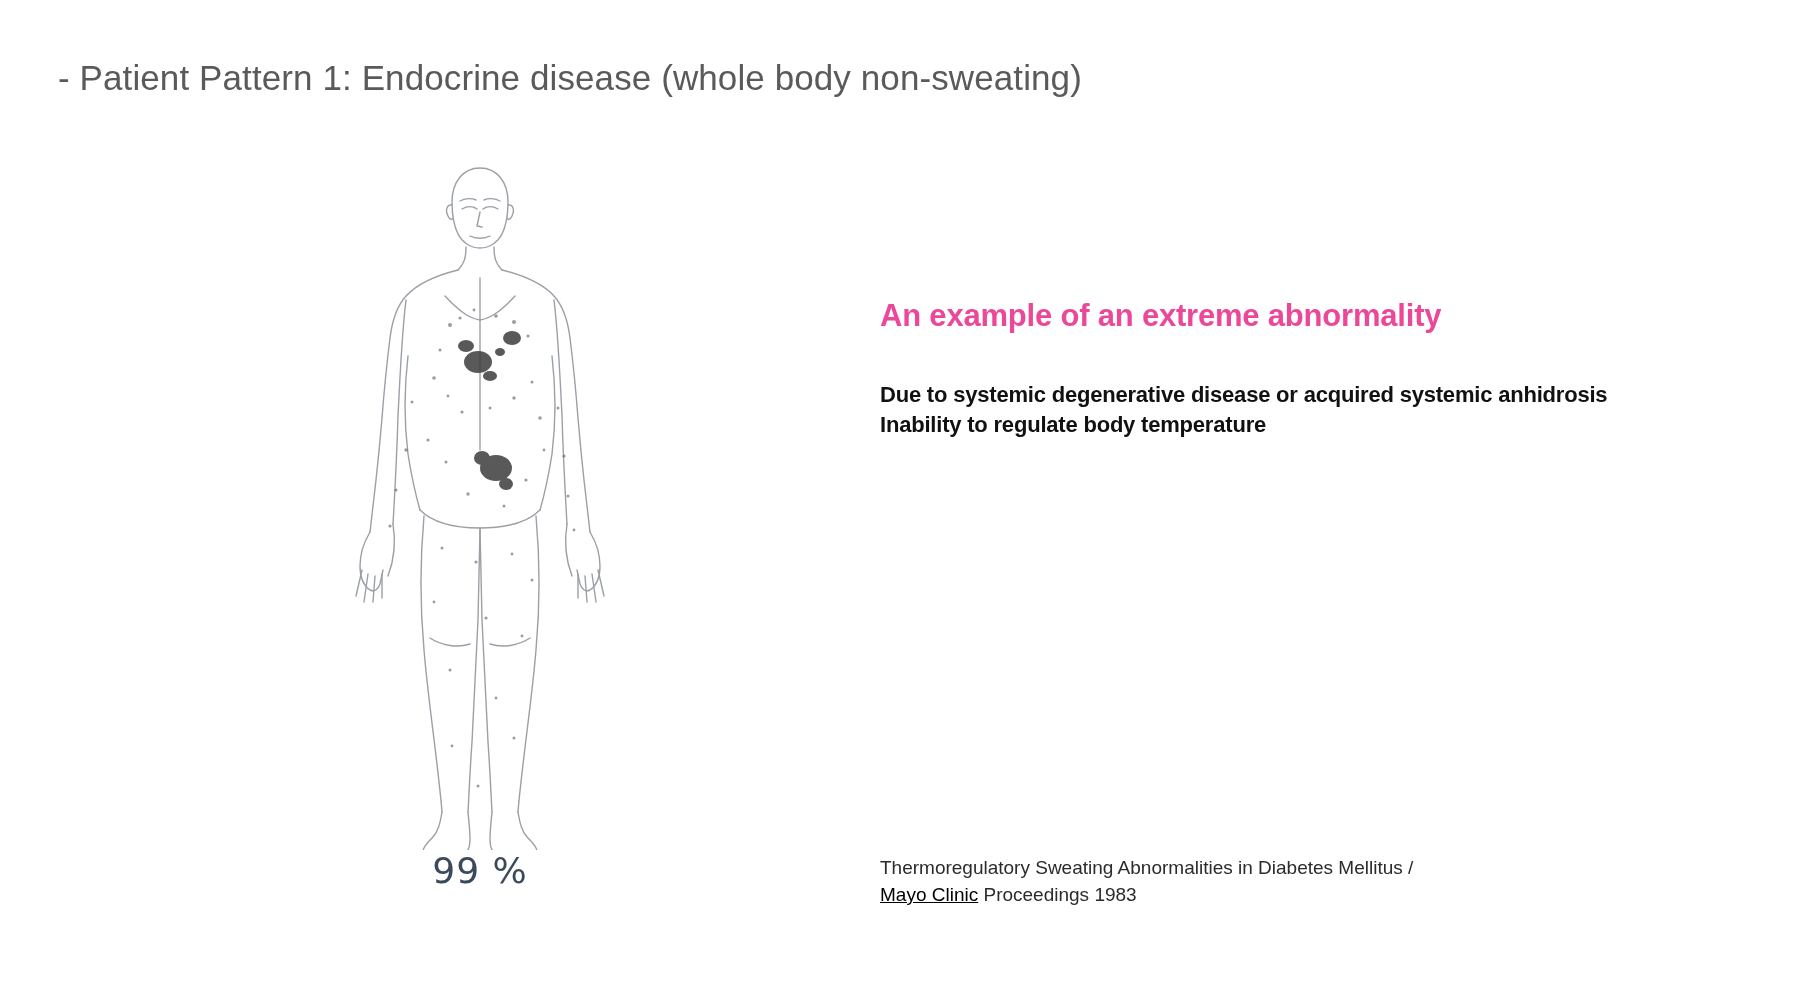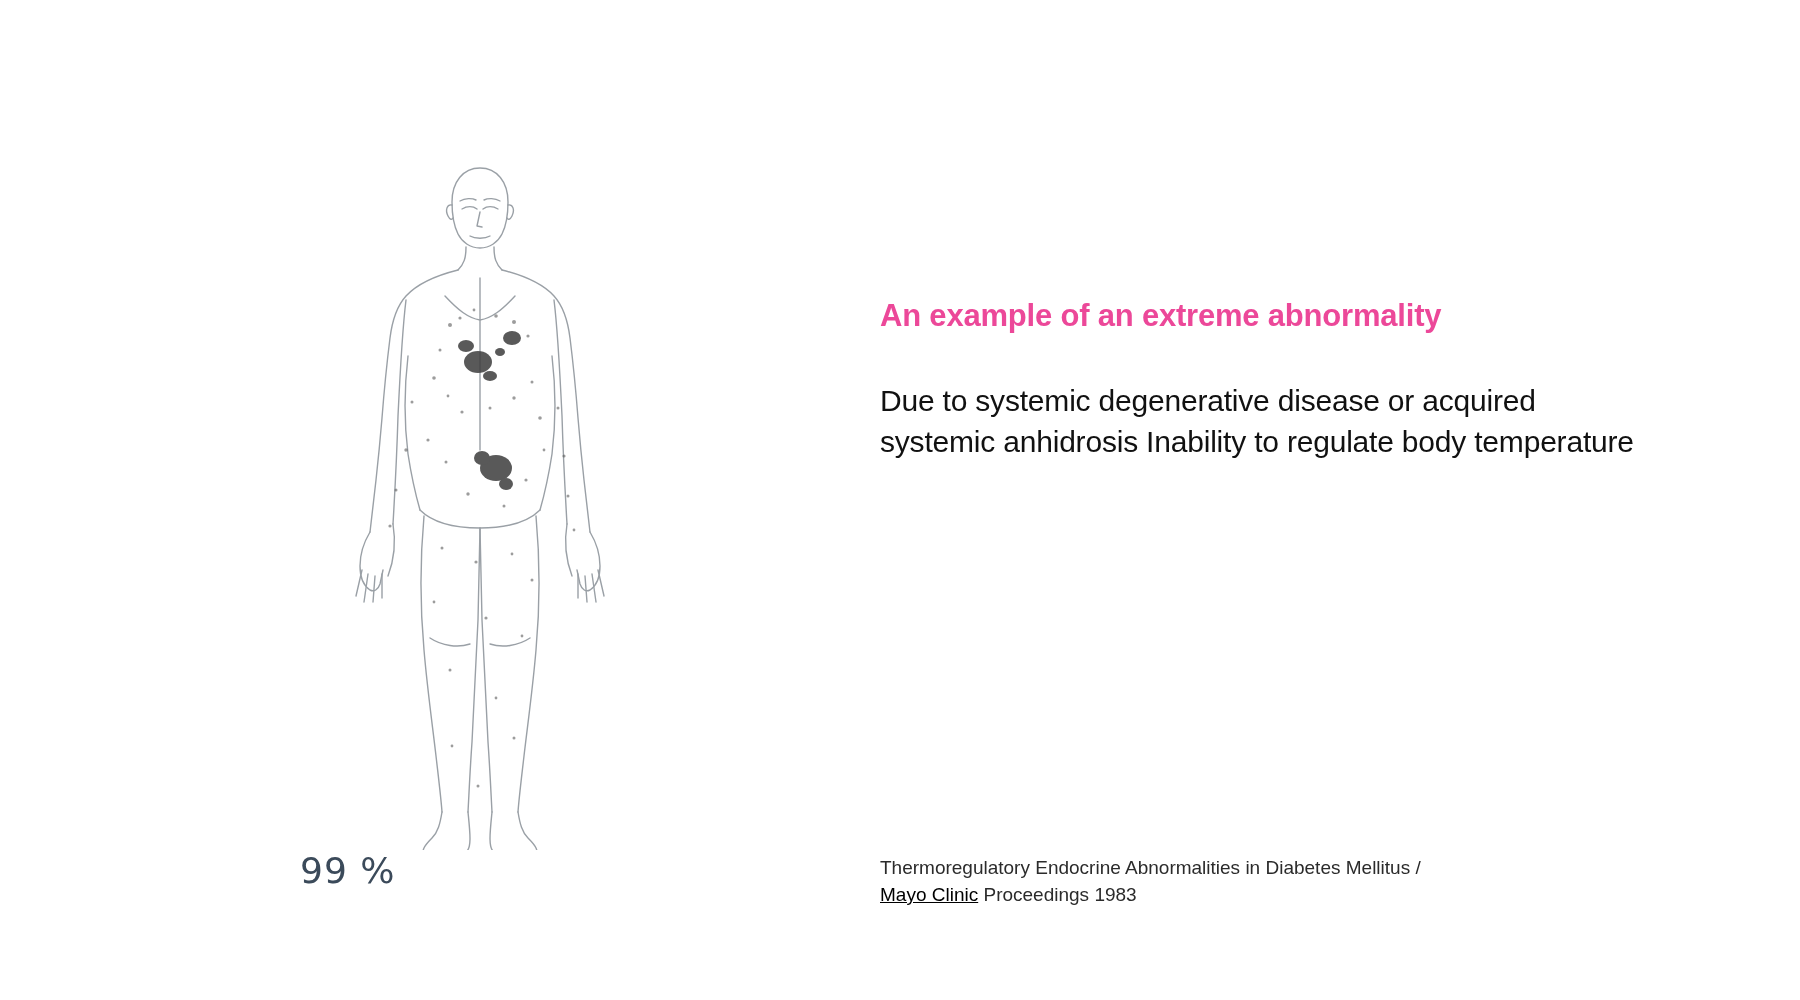--- a/index.html
+++ b/index.html
@@ -46,21 +46,21 @@
     left: 0;
     top: 0;
     width: 360px;
     height: 700px;
   }
   .figure-caption {
     position: absolute;
     left: 0;
     top: 700px;
     width: 360px;
-    text-align: left;
+    text-align: center;
     font-size: 36px;
     color: #3b4a5a;
     font-family: "DejaVu Sans", sans-serif;
     letter-spacing: 1px;
   }
 
   
   .text-col {
     position: absolute;
     left: 880px;
@@ -69,22 +69,22 @@
   }
   .headline {
     font-size: 31px;
     font-weight: bold;
     color: #ec4899;
     line-height: 1.38;
     letter-spacing: -0.2px;
   }
   .body-para {
     margin-top: 42px;
-    font-size: 30px;
-    font-weight: normal;
+    font-size: 22px;
+    font-weight: bold;
     color: #111111;
     line-height: 1.38;
     letter-spacing: -0.2px;
     max-width: 760px;
   }
 
   
   .citation {
     position: absolute;
     left: 880px;
@@ -97,20 +97,21 @@
   .citation .accent {
     color: #000000;
     text-decoration: underline;
   }
 </style>
 </head>
 <body>
 
 <div class="slide">
 
+  <div class="slide-title">- Patient Pattern 1: Endocrine disease (whole body non-sweating)</div>
 
   <div class="figure-block">
 
     <div class="figure-canvas">
       <svg viewBox="0 0 360 700" width="360" height="700" xmlns="http://www.w3.org/2000/svg" aria-hidden="true">
         <g fill="none" stroke="#9aa0a6" stroke-width="1.4" stroke-linejoin="round" stroke-linecap="round">
 
           <path d="M180 18 C163 18 152 32 152 52 C152 66 154 76 158 84 C162 92 170 98 180 98 C190 98 198 92 202 84 C206 76 208 66 208 52 C208 32 197 18 180 18 Z"></path>
 
           <path d="M152 55 C147 54 145 60 148 66 C150 70 152 70 153 68"></path>
@@ -235,17 +236,17 @@
 
     <div class="figure-caption">99 %</div>
   </div>
 
   <div class="text-col">
     <div class="headline">An example of an extreme abnormality</div>
     <div class="body-para">Due to systemic degenerative disease or acquired systemic anhidrosis Inability to regulate body temperature</div>
   </div>
 
   <div class="citation">
-    <span>Thermoregulatory Endocrine Abnormalities in Diabetes Mellitus /</span><br>
+    <span>Thermoregulatory Sweating Abnormalities in Diabetes Mellitus /</span><br>
     <span class="accent">Mayo Clinic</span><span> Proceedings 1983</span>
   </div>
 
 </div>
 
 </body></html>

